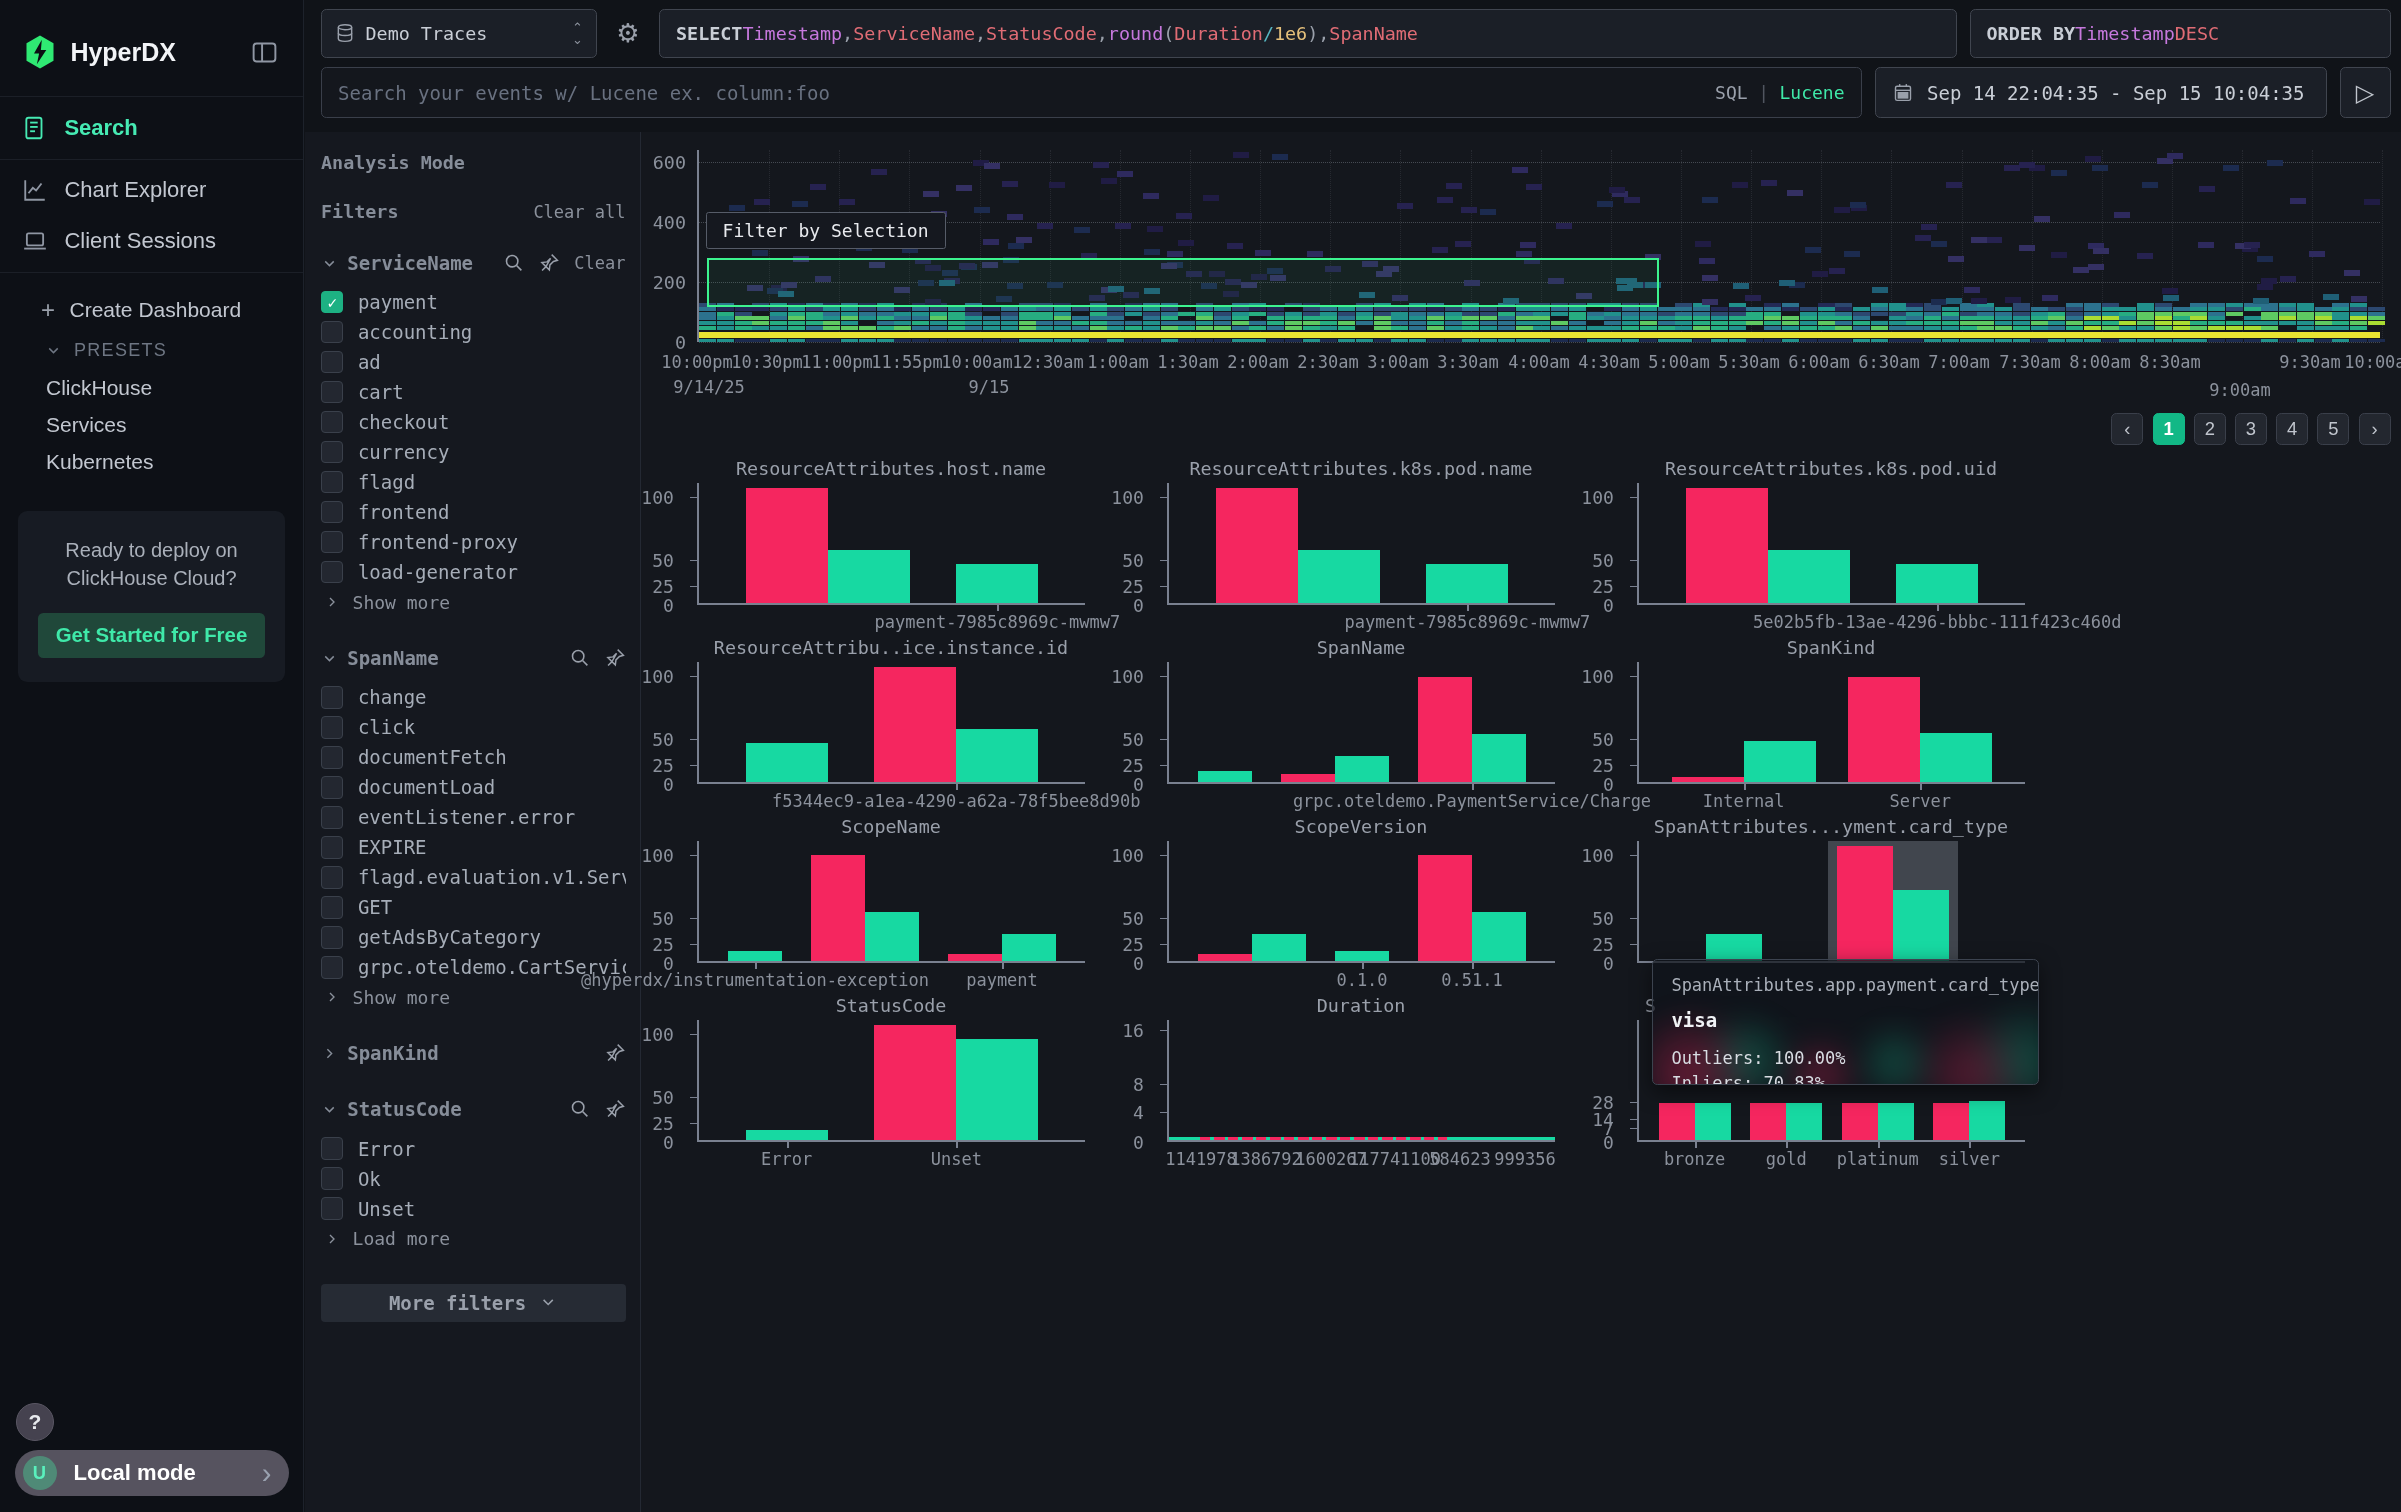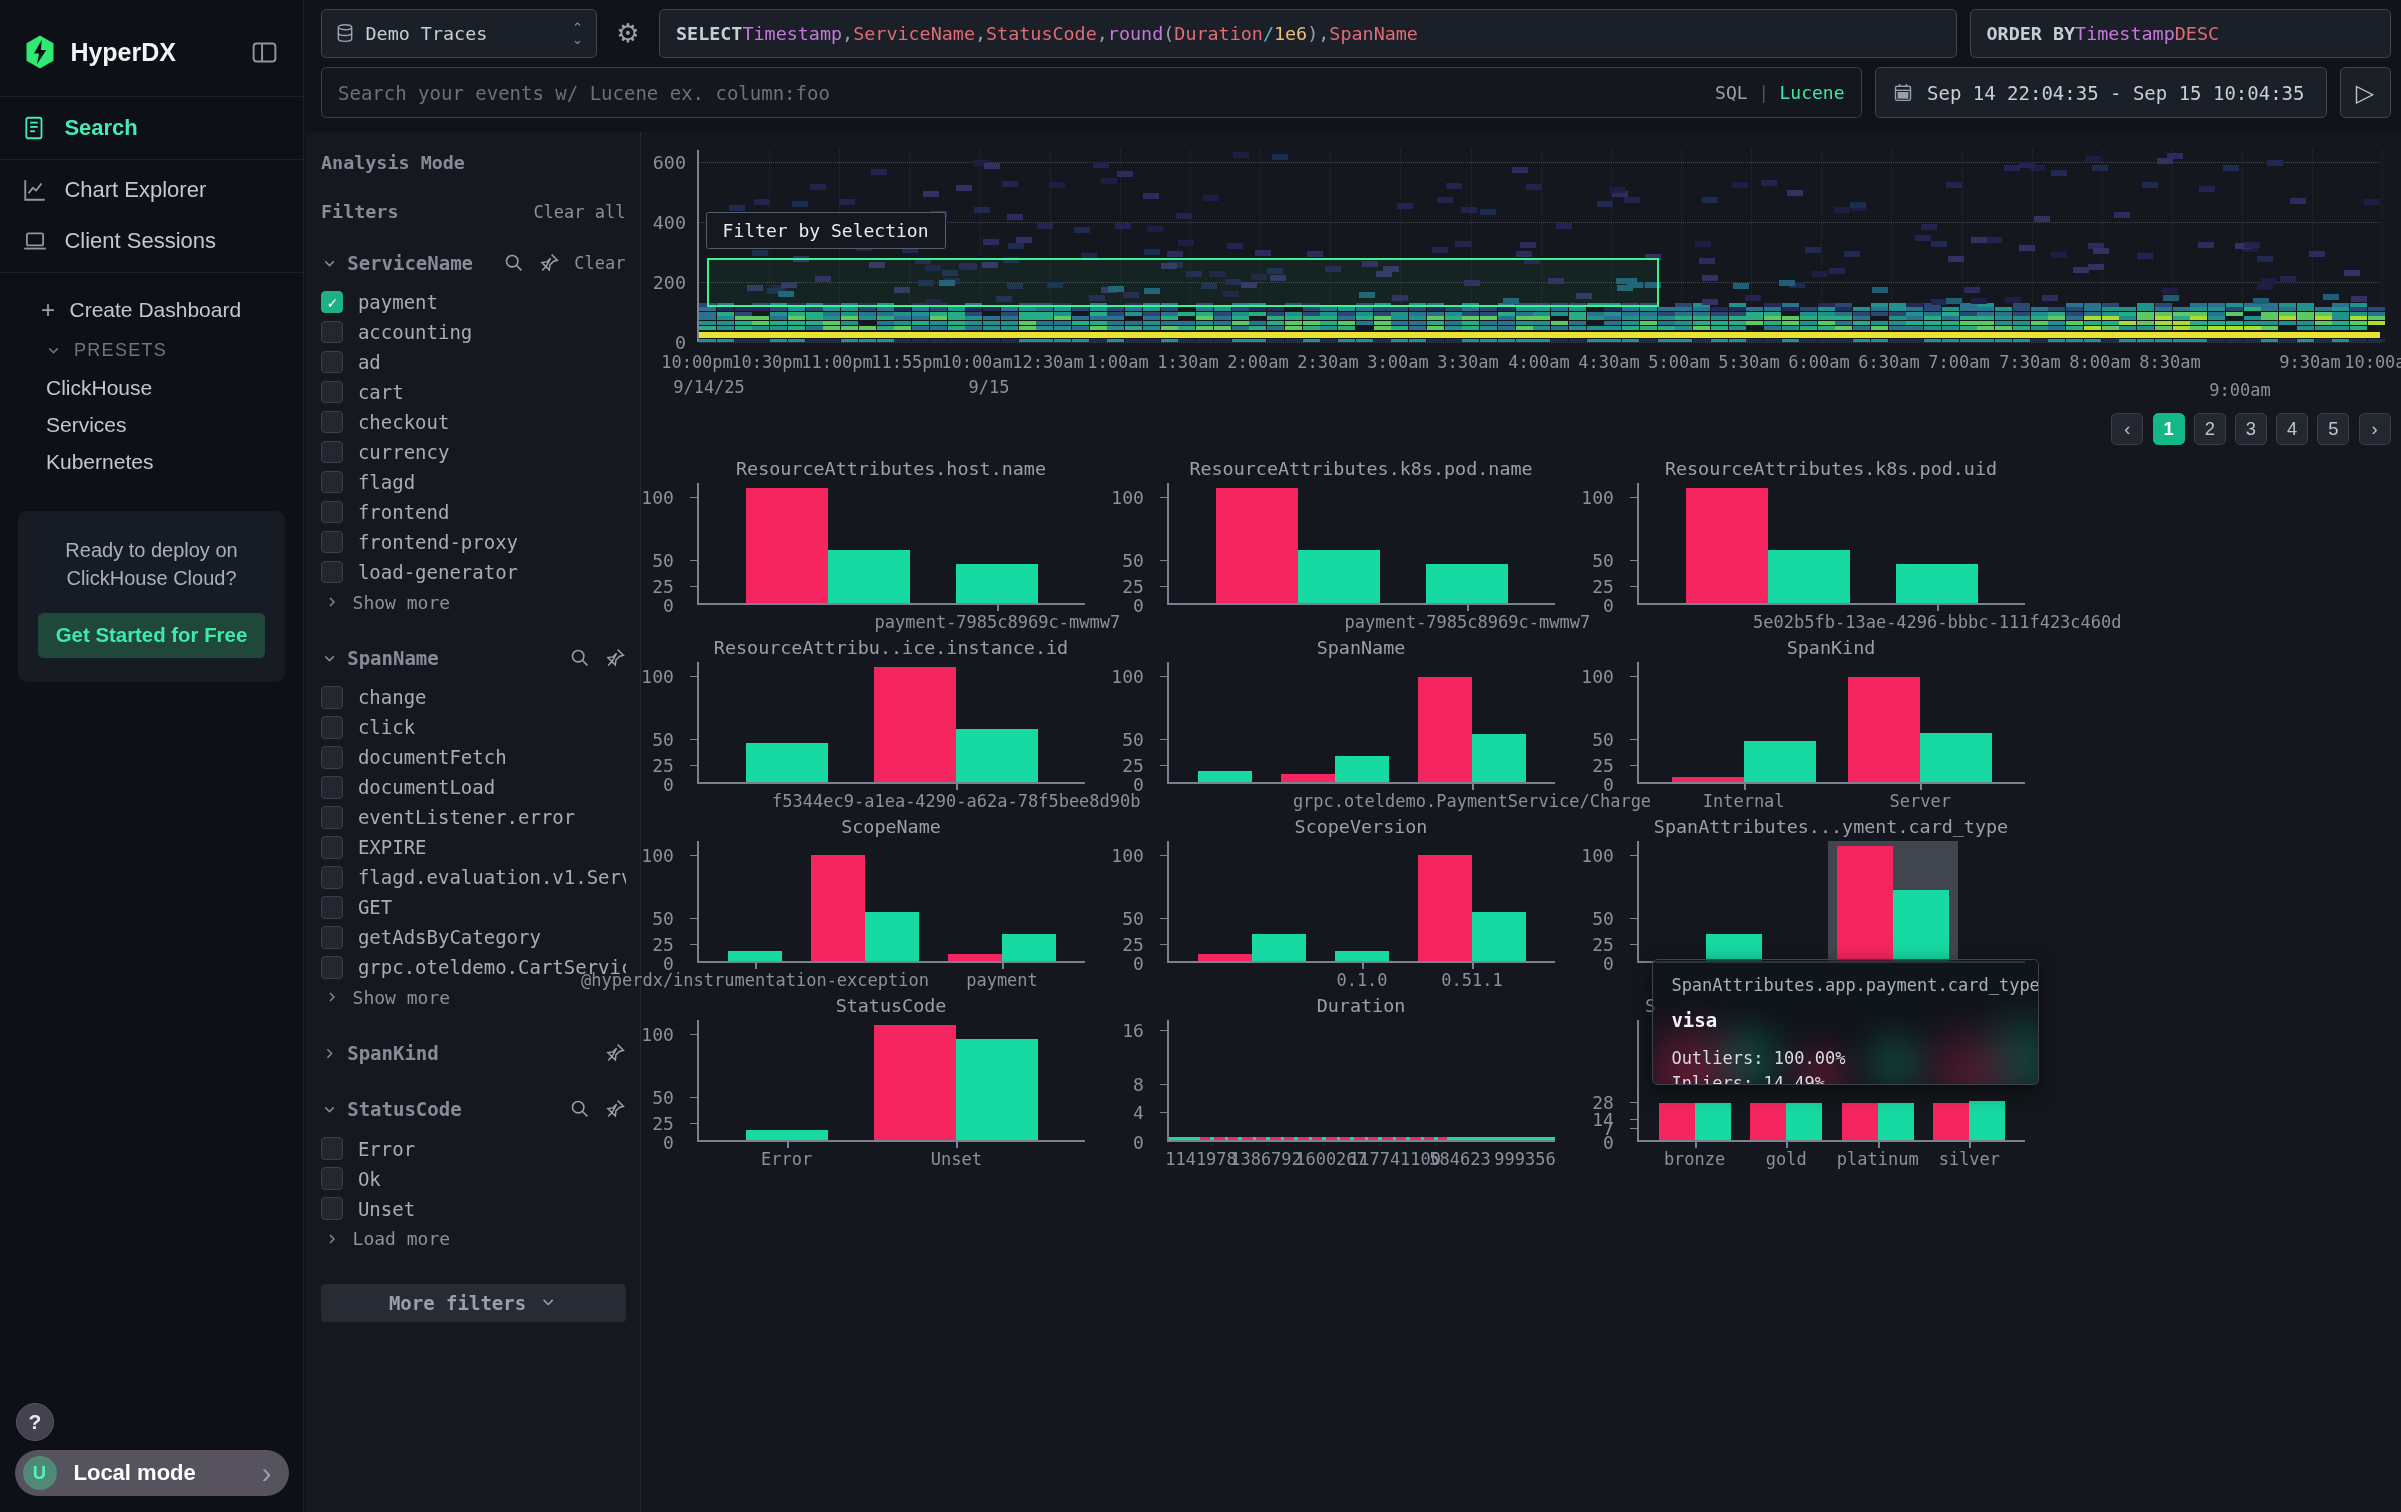--- a/index.html
+++ b/index.html
@@ -1673,17 +1673,17 @@
             </div>
           </div>
         </div>
       </div>
     </div>
   <div class="tooltip">
     <div class="tt-inner">
       <div class="tt-title">SpanAttributes.app.payment.card_type</div>
       <div class="tt-value">visa</div>
       <div class="tt-line first">Outliers: 100.00%</div>
-      <div class="tt-line">Inliers: 14.49%</div>
+      <div class="tt-line">Inliers: 70.83%</div>
     </div>
   </div>
 </main>
 
 
 </body></html>

